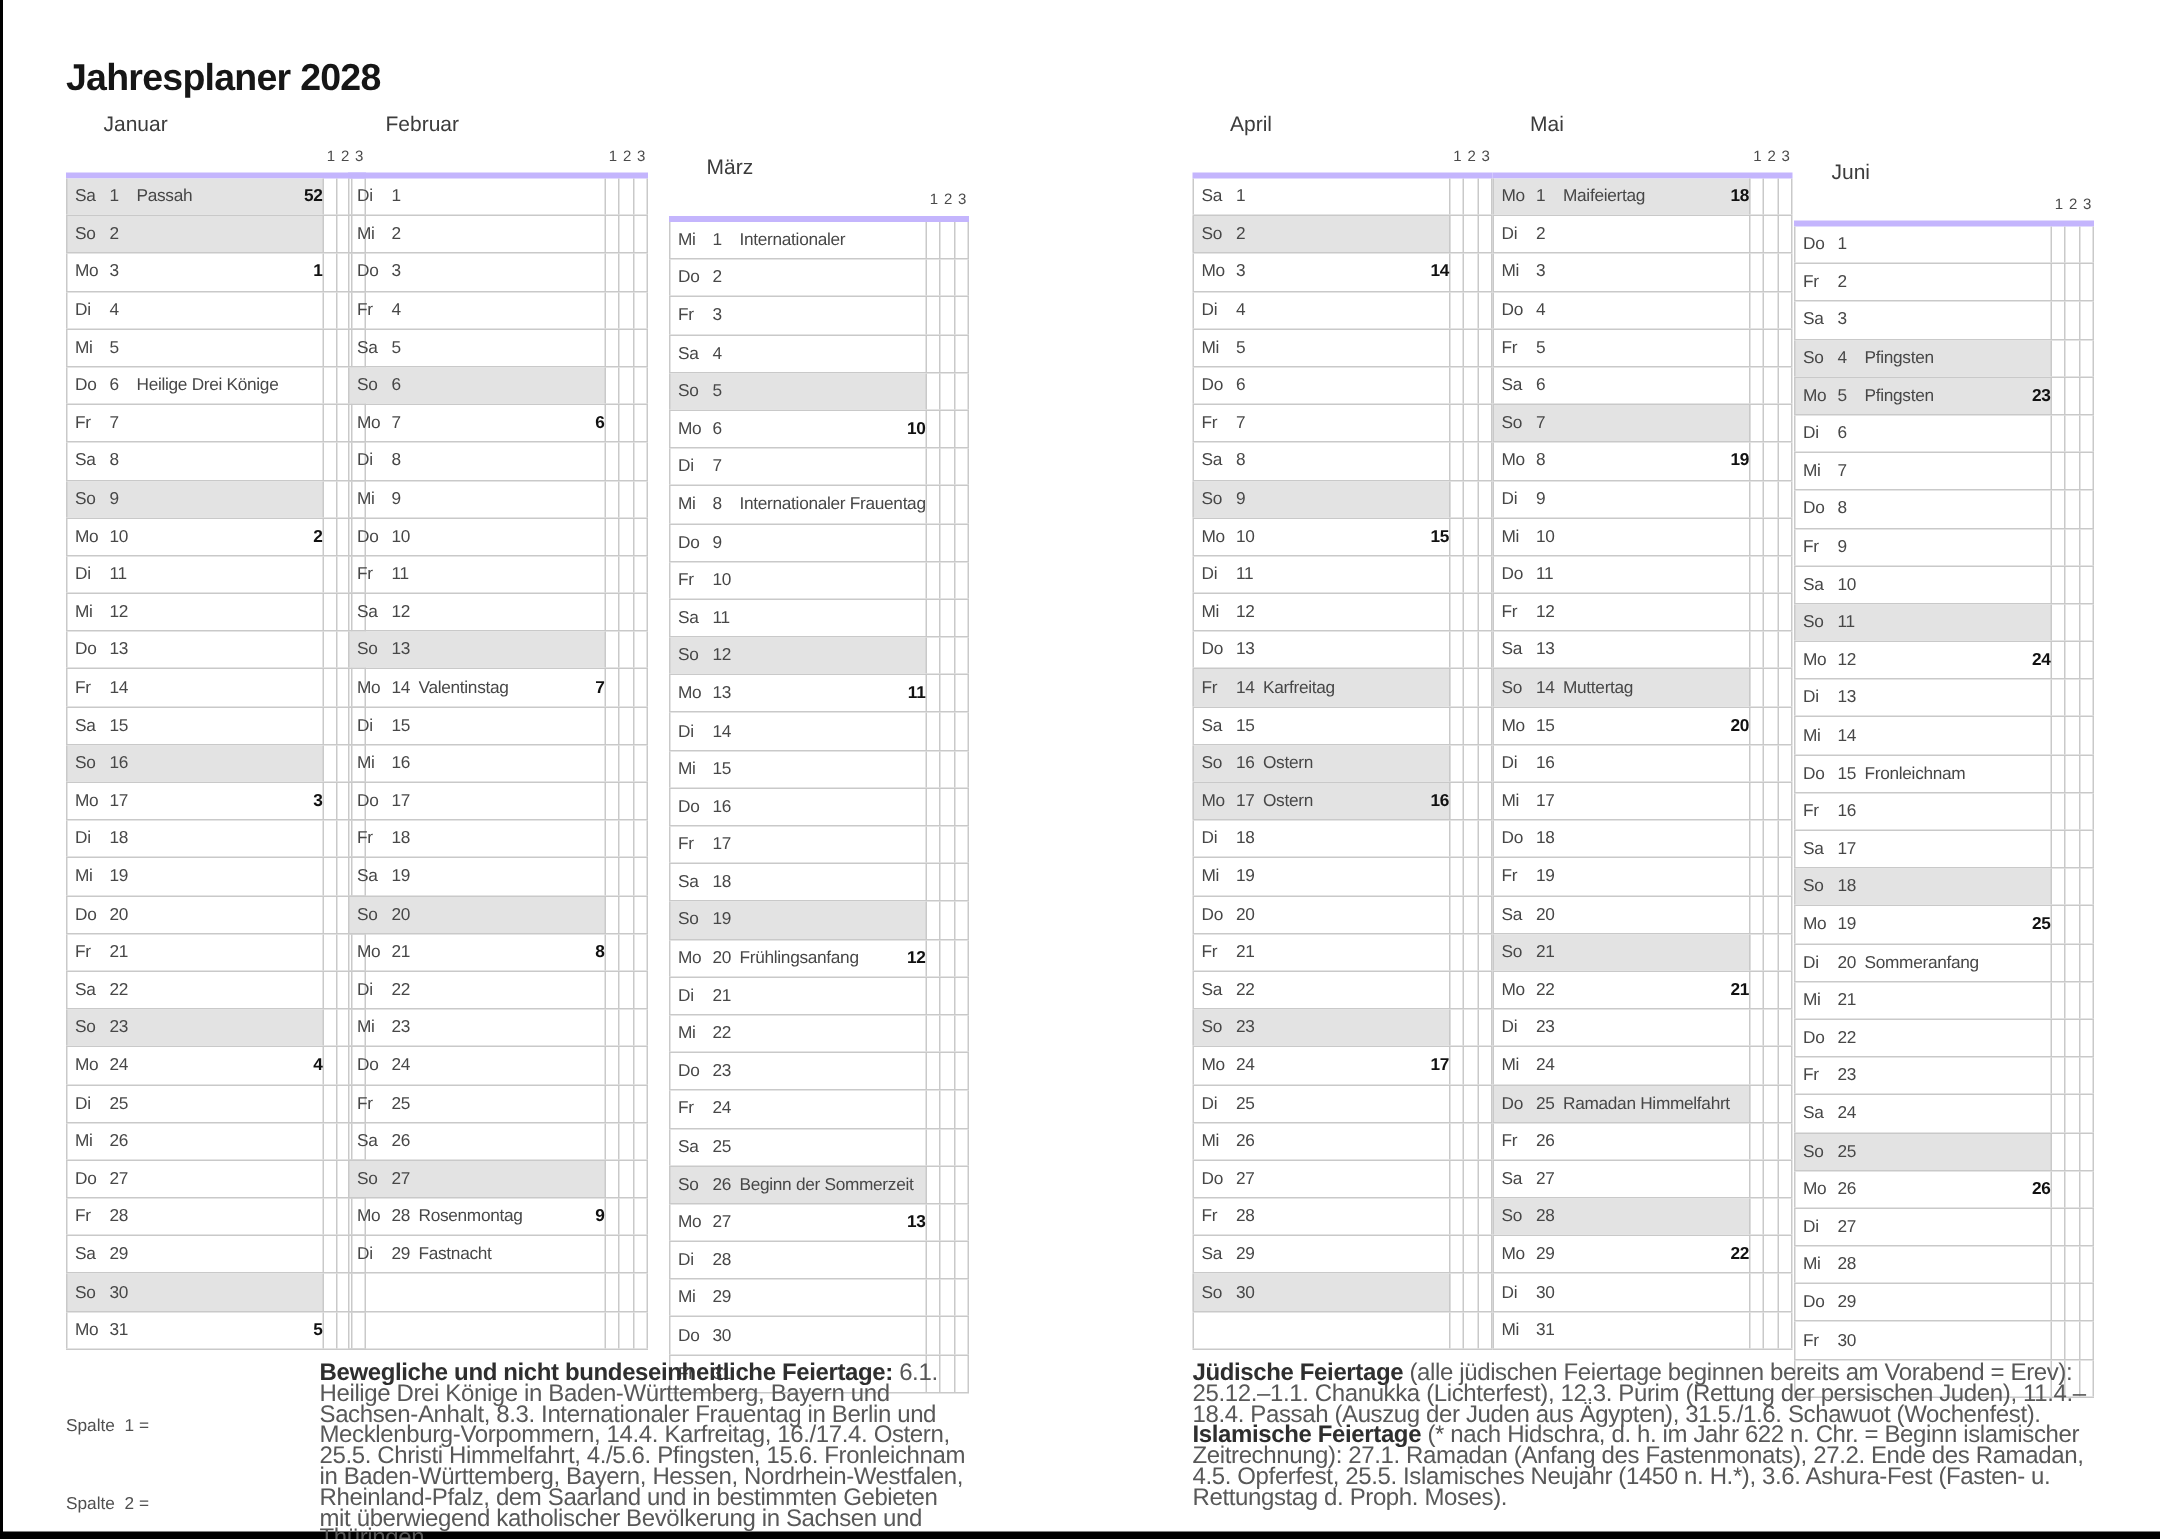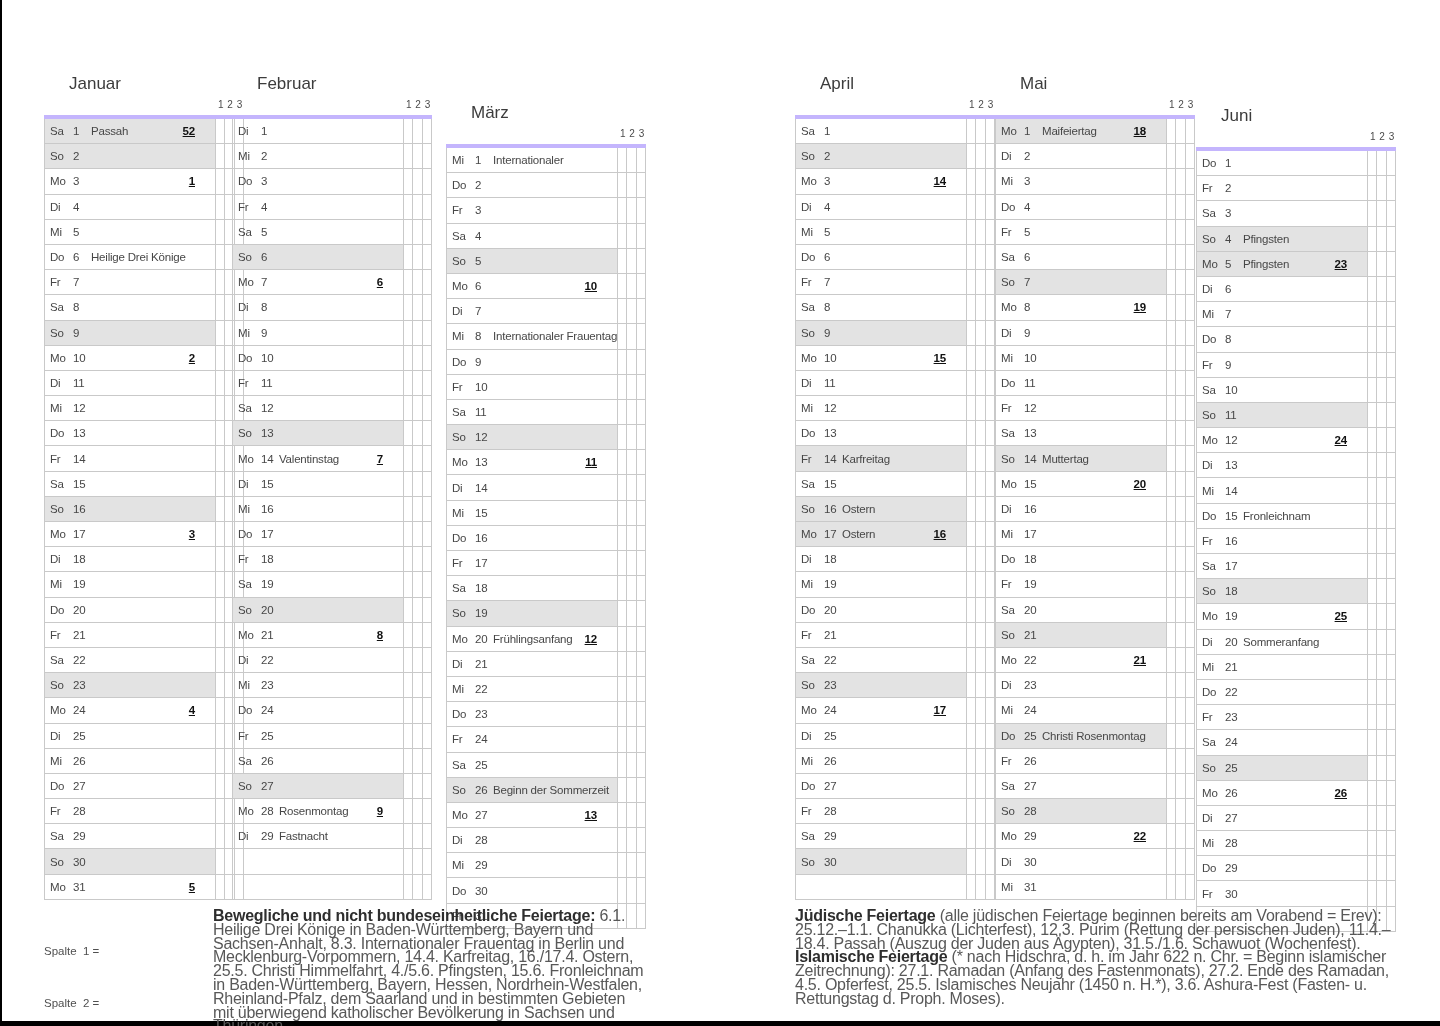--- a/index.html
+++ b/index.html
@@ -2,47 +2,48 @@
 <html><head>
 <meta charset="utf-8">
 <style>
   html,body{margin:0;padding:0;background:#fff;}
   .page{position:relative;width:1440px;height:1026px;background:#ffffff;overflow:hidden;
         font-family:"Liberation Sans",sans-serif;color:#474747;}
   .edge-left{position:absolute;left:0;top:0;width:2px;height:1026px;background:#000;}
   .edge-bottom{position:absolute;left:0;bottom:0;width:1440px;height:5px;background:#000;}
   .title{position:absolute;left:44px;top:38px;font-size:25px;font-weight:bold;color:#161616;letter-spacing:-0.5px;}
   .month-block{position:absolute;top:66px;width:202px;height:840px;}
-  .month-name{position:absolute;left:25px;top:8px;font-size:17px;color:#3c3c3c;}
+  .month-name{position:absolute;left:25px;top:8px;font-size:14px;color:#3c3c3c;}
   .col-header{position:absolute;left:172px;top:33px;display:flex;font-size:10px;color:#4a4a4a;}
   .col-header span{width:9.4px;text-align:center;display:inline-block;}
   .grid{position:absolute;left:0;top:49px;border-top:4px solid #c4b5fd;}
   .row{display:flex;height:25.19px;box-sizing:border-box;border-bottom:1px solid #c9c9c9;align-items:stretch;}
   .main{width:172px;box-sizing:border-box;border-left:1px solid #c9c9c9;border-right:1px solid #c9c9c9;
         display:flex;align-items:center;font-size:11.5px;letter-spacing:-0.2px;white-space:nowrap;}
   .row.shaded .main{background:#e3e3e3;}
   .nc{width:9.4px;box-sizing:border-box;border-right:1px solid #c9c9c9;}
   .wd{width:23px;padding-left:5px;flex:none;}
   .dn{width:18px;flex:none;}
   .hol{flex:1;overflow:hidden;}
-  .wk{flex:none;padding-right:20px;font-weight:bold;color:#111;text-decoration:underline;}
+  .wk{flex:none;padding-right:0;font-weight:bold;color:#111;}
   .legend{position:absolute;left:44px;top:908px;font-size:11.5px;line-height:17.4px;color:#4f4f4f;white-space:pre;}
   .footnote{position:absolute;top:909px;font-size:16px;line-height:13.8px;color:#585858;letter-spacing:-0.25px;}
   .footnote.mid{left:213px;width:432px;}
   .footnote.right{left:795px;width:612px;}
   .footnote b{color:#2e2e2e;}
   .footnote p{margin:0;}
 </style>
 </head>
 <body>
 
 <div class="page">
   <div class="edge-left"></div>
   <div class="edge-bottom"></div>
 
+  <div class="title">Jahresplaner 2028</div>
 
   <div id="months-root">
       <div class="month-block" style="left: 44px;">
         <div class="month-name">Januar</div>
         <div class="col-header">
           <span>1</span>
           <span>2</span>
           <span>3</span>
         </div>
         <div class="grid">
@@ -1573,21 +1574,21 @@
               <span class="hol"></span>
             </div>
             <div class="nc"></div>
             <div class="nc"></div>
             <div class="nc"></div>
           </div>
           <div class="row shaded">
             <div class="main">
               <span class="wd">Do</span>
               <span class="dn">25</span>
-              <span class="hol">Christi Rosenmontag</span>
+              <span class="hol">Ramadan Himmelfahrt</span>
             </div>
             <div class="nc"></div>
             <div class="nc"></div>
             <div class="nc"></div>
           </div>
           <div class="row">
             <div class="main">
               <span class="wd">Fr</span>
               <span class="dn">26</span>
               <span class="hol"></span>

